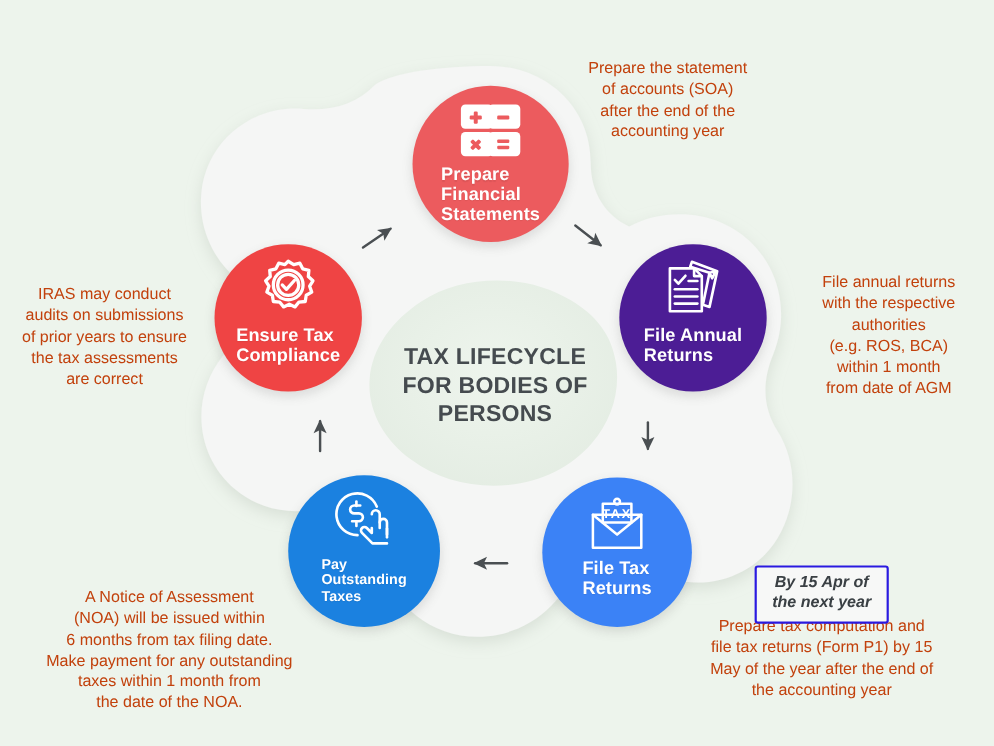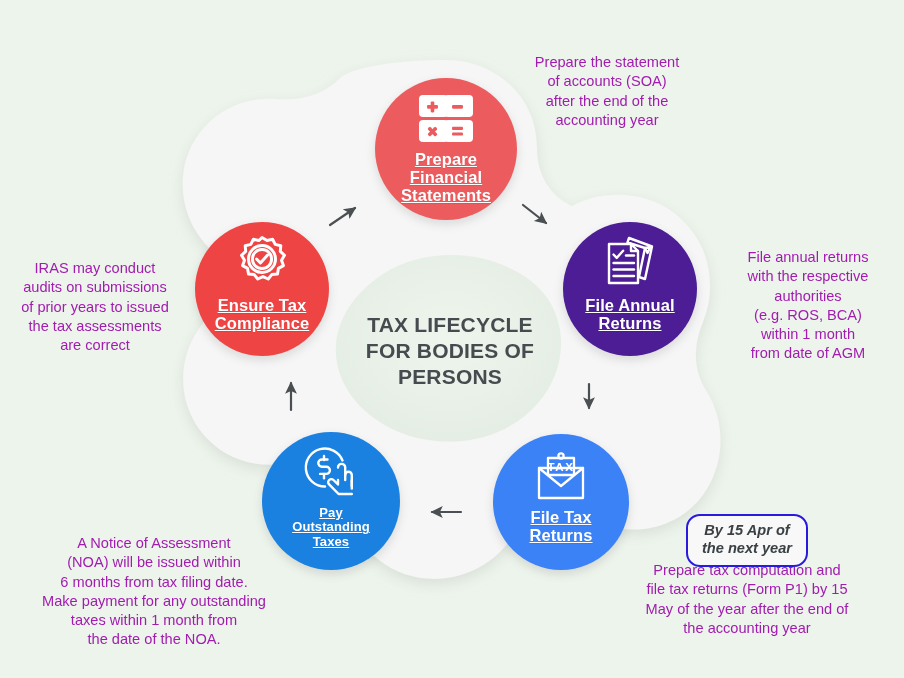--- a/index.html
+++ b/index.html
@@ -40,25 +40,24 @@
     box-sizing: border-box;
   }
   .node .icon-wrap {
     display: flex;
     align-items: center;
     justify-content: center;
   }
   .node .node-label {
     color: #ffffff;
     font-weight: bold;
-    text-align: center;
+    text-align: left;
     line-height: 1.10;
     letter-spacing: 0.1px;
     text-shadow: 0 1px 1px rgba(0,0,0,0.07);
-    text-decoration: underline;
   }
 
   #node-prepare {
     left: 375px; top: 78px;
     width: 142px; height: 142px;
     background: #ec5b5e;
     padding-top: 14px;
   }
   #node-prepare .node-label { font-size: 16.5px; margin-top: 6px; }
 
@@ -103,41 +102,41 @@
     font-size: 21px;
     font-weight: bold;
     line-height: 1.24;
     color: #454b4f;
     letter-spacing: 0.2px;
   }
 
   
   .note {
     position: absolute;
-    color: #a21caf;
+    color: #c2410c;
     font-size: 14.6px;
     line-height: 1.32;
     text-align: center;
     white-space: pre-line;
   }
   #note-prepare  { left: 512px; top: 53px;  width: 190px; }
   #note-annual   { left: 722px; top: 248px; width: 172px; }
   #note-filetax  { left: 628px; top: 561px; width: 238px; }
   #note-pay      { left: 28px;  top: 534px; width: 252px; }
   #note-compliance { left: 10px; top: 259px; width: 170px; }
 
   
   #deadline-badge {
     position: absolute;
     left: 686px; top: 514px;
     width: 122px;
     padding: 6px 8px 7px 8px;
     background: #f7f8f7;
     border: 2.5px solid #2a1ae0;
-    border-radius: 14px;
+    border-radius: 3px;
     box-sizing: border-box;
     text-align: center;
     font-size: 14.6px;
     font-weight: bold;
     font-style: italic;
     color: #3a4044;
     line-height: 1.22;
     white-space: pre-line;
   }
 </style>
@@ -341,20 +340,20 @@
 
   <div class="note" id="note-pay" style="white-space: pre-line;">A Notice of Assessment
 (NOA) will be issued within
 6 months from tax filing date.
 Make payment for any outstanding
 taxes within 1 month from
 the date of the NOA.</div>
 
   <div class="note" id="note-compliance" style="white-space: pre-line;">IRAS may conduct
 audits on submissions
-of prior years to issued
+of prior years to ensure
 the tax assessments
 are correct</div>
 
   <div id="deadline-badge" style="white-space: pre-line;">By 15 Apr of
 the next year</div>
 
 </div>
 
 </body></html>

